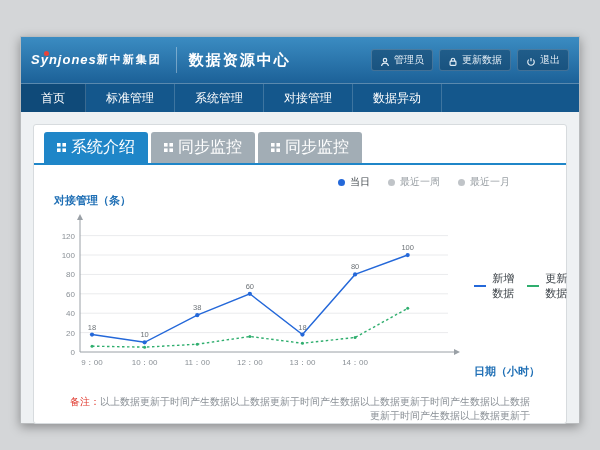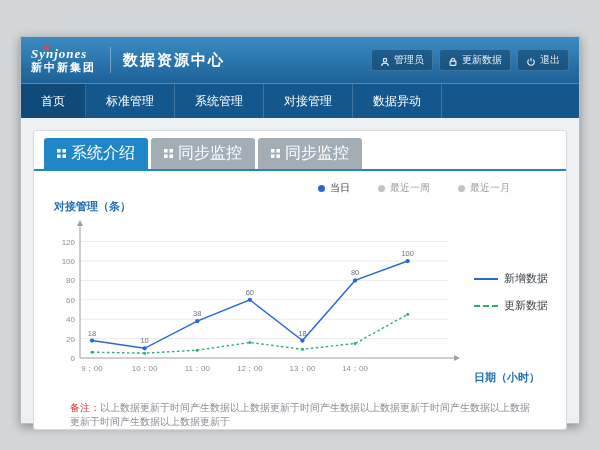--- a/index.html
+++ b/index.html
@@ -5,67 +5,67 @@
   * { margin:0; padding:0; box-sizing:border-box; }
   html,body { width:600px; height:450px; overflow:hidden;
     font-family:"Liberation Sans","DejaVu Sans",sans-serif;
     background:#d4d6d8; }
   .page { position:absolute; left:20px; top:36px; width:560px; height:388px;
     background:#eef1f3; border:1px solid #b9bcbe; box-shadow:0 3px 10px rgba(0,0,0,.35);
     display:flex; flex-direction:column; }
   
   .header { height:46px; background:linear-gradient(#3b8cc2,#1c6198);
     display:flex; align-items:center; padding:0 10px; flex:0 0 auto; }
-  .logo { position:relative; display:flex; flex-direction:column; line-height:1.1;
-    color:#fff; cursor:pointer; padding-right:10px;font-family:Liberation Serif, serif; }
+  .logo { position:relative; display:flex; flex-direction:row; line-height:1.1;
+    color:#fff; cursor:pointer; padding-right:10px; }
   .logo-main { font-size:13px; font-weight:bold; font-style:italic; letter-spacing:1px; }
   .logo-dot { position:absolute; left:13px; top:-2px; width:5px; height:5px;
     border-radius:50%; background:#e8443a; }
   .logo-sub { font-size:11px; font-weight:bold; letter-spacing:2px; }
   .hdr-divider { width:1px; height:26px; background:rgba(255,255,255,.35); margin:0 12px 0 4px; }
   .app-title { color:#fff; font-size:15px; font-weight:bold; letter-spacing:2px; }
   .header-right { margin-left:auto; display:flex; gap:6px; }
   .hdr-btn { display:inline-flex; align-items:flex-end; gap:4px; font-size:10px;
     color:#e3edf5; background:rgba(12,52,85,.45); border:1px solid rgba(255,255,255,.18);
     border-radius:3px; padding:3px 8px; cursor:pointer; }
   .hdr-btn svg { width:10px; height:10px; stroke:#e3edf5; fill:none; stroke-width:1.4; }
   
-  .nav { height:35px; background:#14578c; border-top:1px solid rgba(255,255,255,.3);
+  .nav { height:29px; background:#14578c; border-top:1px solid rgba(255,255,255,.3);
     display:flex; align-items:stretch; flex:0 0 auto; }
   .nav-item { display:flex; align-items:center; padding:0 20px; color:#fff;
     font-size:12px; border-right:1px solid rgba(255,255,255,.18); cursor:pointer; }
   .nav-item:first-child { background:#0f4a79; }
   
   .content { flex:1; padding:12px; }
   .card { background:#fff; border:1px solid #d7dbde; border-radius:3px;
     height:100%; display:flex; flex-direction:column; }
   .tabs-bar { padding:7px 10px 0; border-bottom:2px solid #1f86c8; display:flex; gap:3px; }
   .tab { display:inline-flex; align-items:center; gap:5px; font-size:16px; color:#fff;
     padding:5px 13px; border-radius:3px 3px 0 0; background:#a2adb5; cursor:pointer; }
   .tab.active { background:#1f86c8; }
   .tab svg { width:9px; height:9px; fill:#fff; }
   .chart-section { flex:1; padding:10px 16px 0; position:relative; }
-  .filters-row { display:flex; justify-content:flex-end; gap:28px; padding-right:40px;text-align:right; }
+  .filters-row { display:flex; justify-content:flex-end; gap:18px; padding-right:40px;text-align:right; }
   .filter { display:inline-flex; align-items:center; gap:5px; font-size:10px;
     color:#9aa0a5; cursor:pointer; }
   .filter .dot { width:7px; height:7px; border-radius:50%; background:#c0c4c8; }
   .filter.active { color:#3a4046; }
   .filter.active .dot { background:#2468d9; }
   .ylabel { color:#1f6fb5; font-size:11px; font-weight:bold; margin:4px 0 2px 4px; }
   .chart-row { display:flex; align-items:center; }
   #chart-svg { flex:0 0 auto; }
   #chart-svg text { font-family:"Liberation Sans","DejaVu Sans",sans-serif; }
-  .series-legend { width:92px; display:flex; flex-direction:column; gap:12px;
+  .series-legend { width:92px; display:flex; flex-direction:row; gap:12px;
     align-items:flex-start; padding-left:8px; margin-top:-16px; }
   .legend-item { display:inline-flex; align-items:center; gap:6px; font-size:11px;
     color:#3a4046; cursor:pointer; }
   .legend-sample { width:24px; height:0; display:inline-block; }
   .xlabel { text-align:right; padding-right:10px; margin-top:-14px;
     color:#1f6fb5; font-size:11px; font-weight:bold; }
-  .note { text-align:left; font-size:10px; color:#8a9096; padding:16px 20px 0; }
+  .note { text-align:right; font-size:10px; color:#8a9096; padding:16px 20px 0; }
   .note-label { color:#e03a2f; }
 </style>
 </head>
 <body>
 
 <div class="page">
 
   <div class="header">
     <div class="logo">
       <span class="logo-dot"></span>

